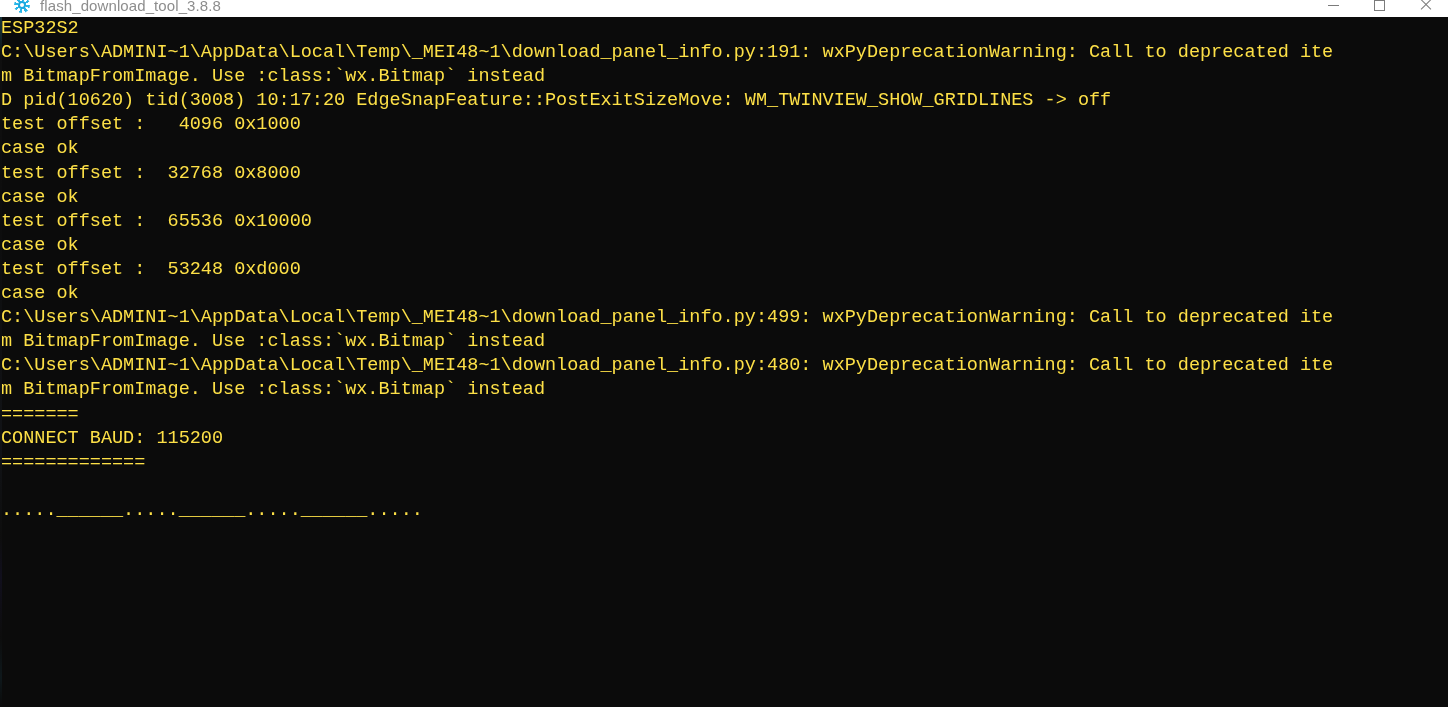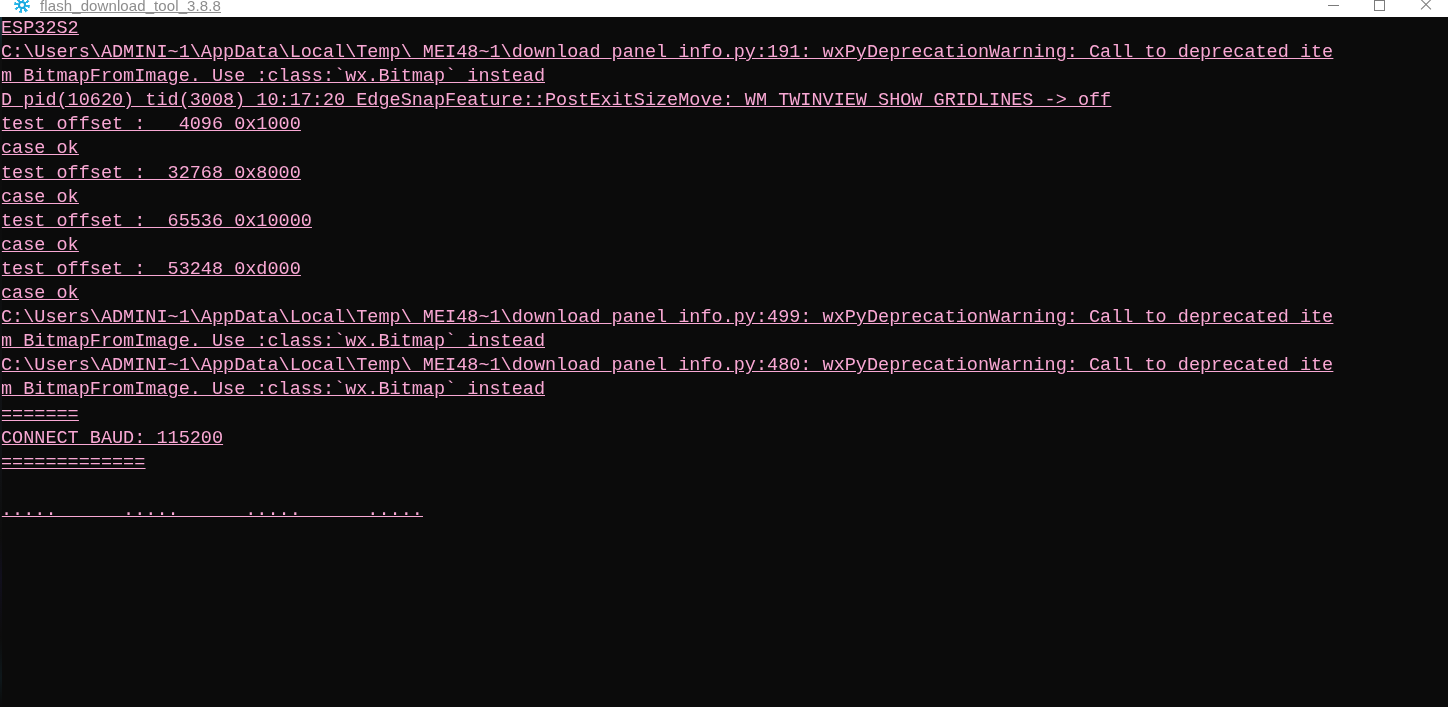--- a/index.html
+++ b/index.html
@@ -1,15 +1,15 @@
 <!DOCTYPE html>
 <html><head>
 <meta charset="utf-8">
 <style>
-  * { margin:0; padding:0; box-sizing:border-box;text-decoration:underline; }
+  * { margin:0; padding:0; box-sizing:border-box; }
   html, body {
     width:1448px; height:707px;
     background:#0b0b0b;
     font-family:"Liberation Serif", "DejaVu Serif", serif;
     overflow:hidden;
   }
 
   
   #titlebar{
     position:absolute; left:0; top:0; width:1448px; height:17px;
@@ -80,21 +80,21 @@
     background:#0b0b0b;
     overflow:hidden;
   }
   #console-lines{
     position:absolute; left:0; top:0;
     width:1448px;
     padding-left:1px;
     font-family:"Liberation Mono", "DejaVu Sans Mono", monospace;
     font-size:18.5px;
     line-height:24.1px;
-    color:#f9a8d4;
+    color:#fde047;
     white-space:pre;
     letter-spacing:0px;
   }
   #console-lines .line{
     height:24.1px;
     white-space:pre;
     overflow:hidden;
   }
   
   #left-edge{

